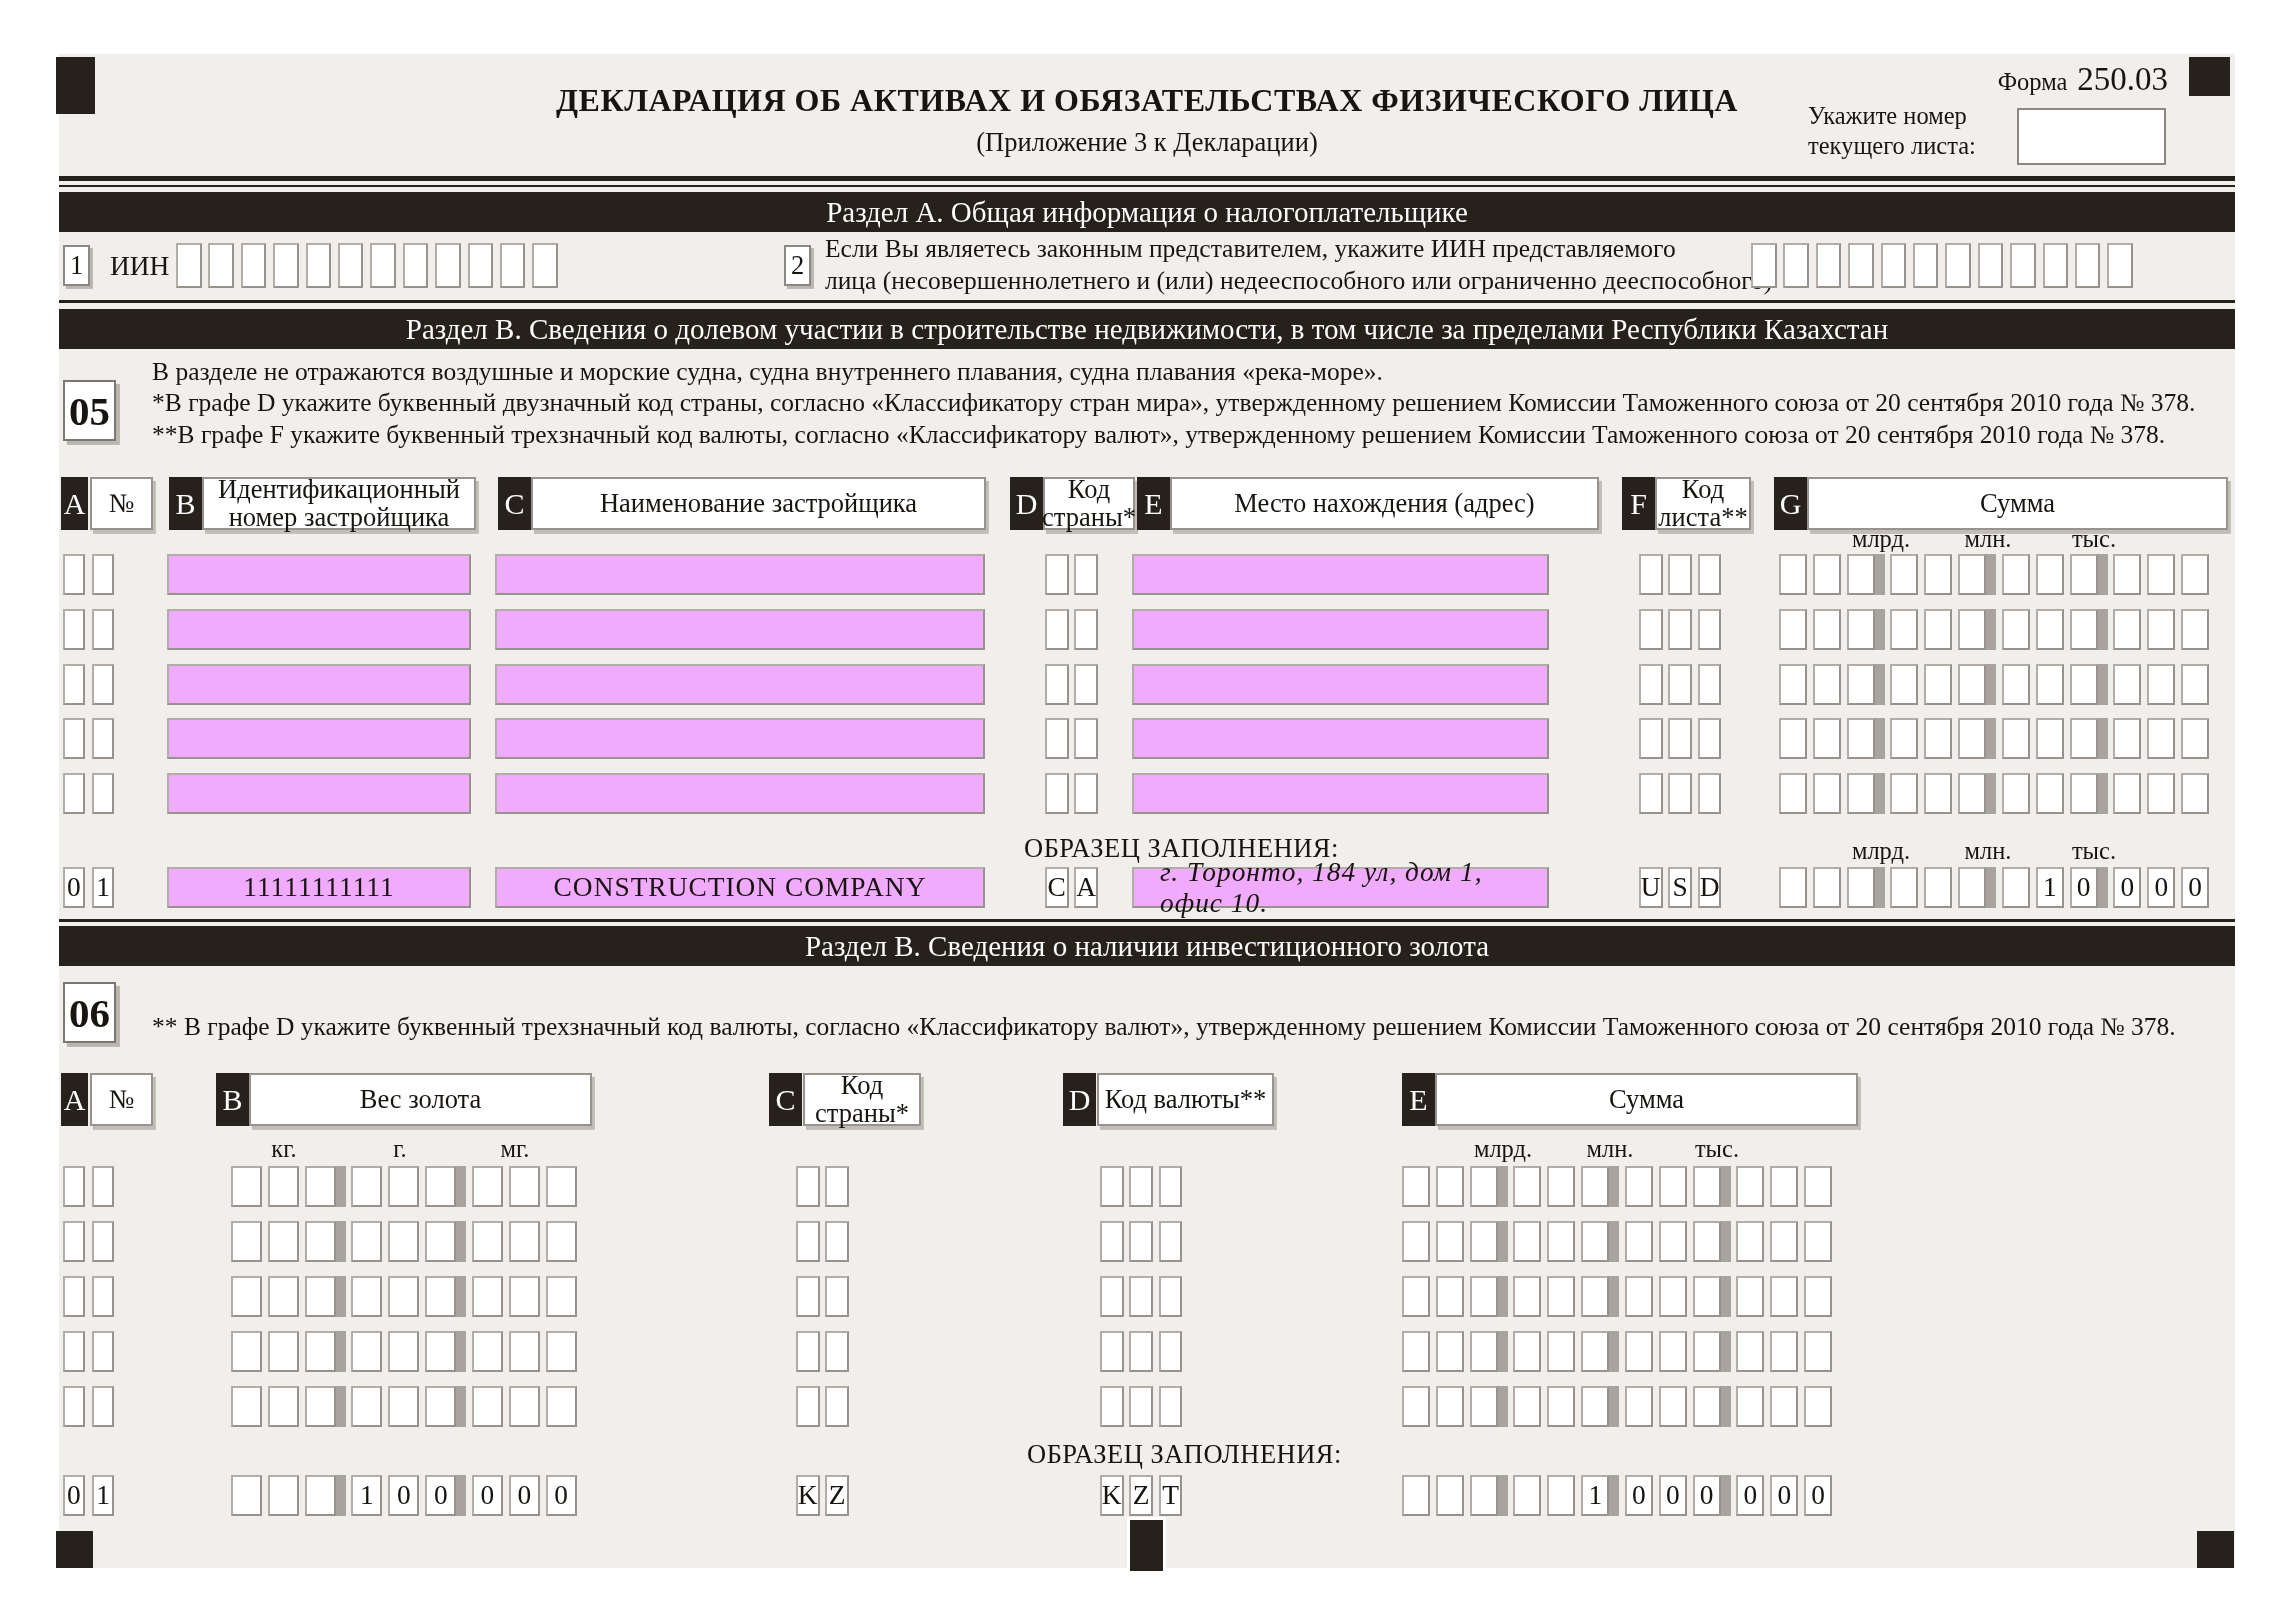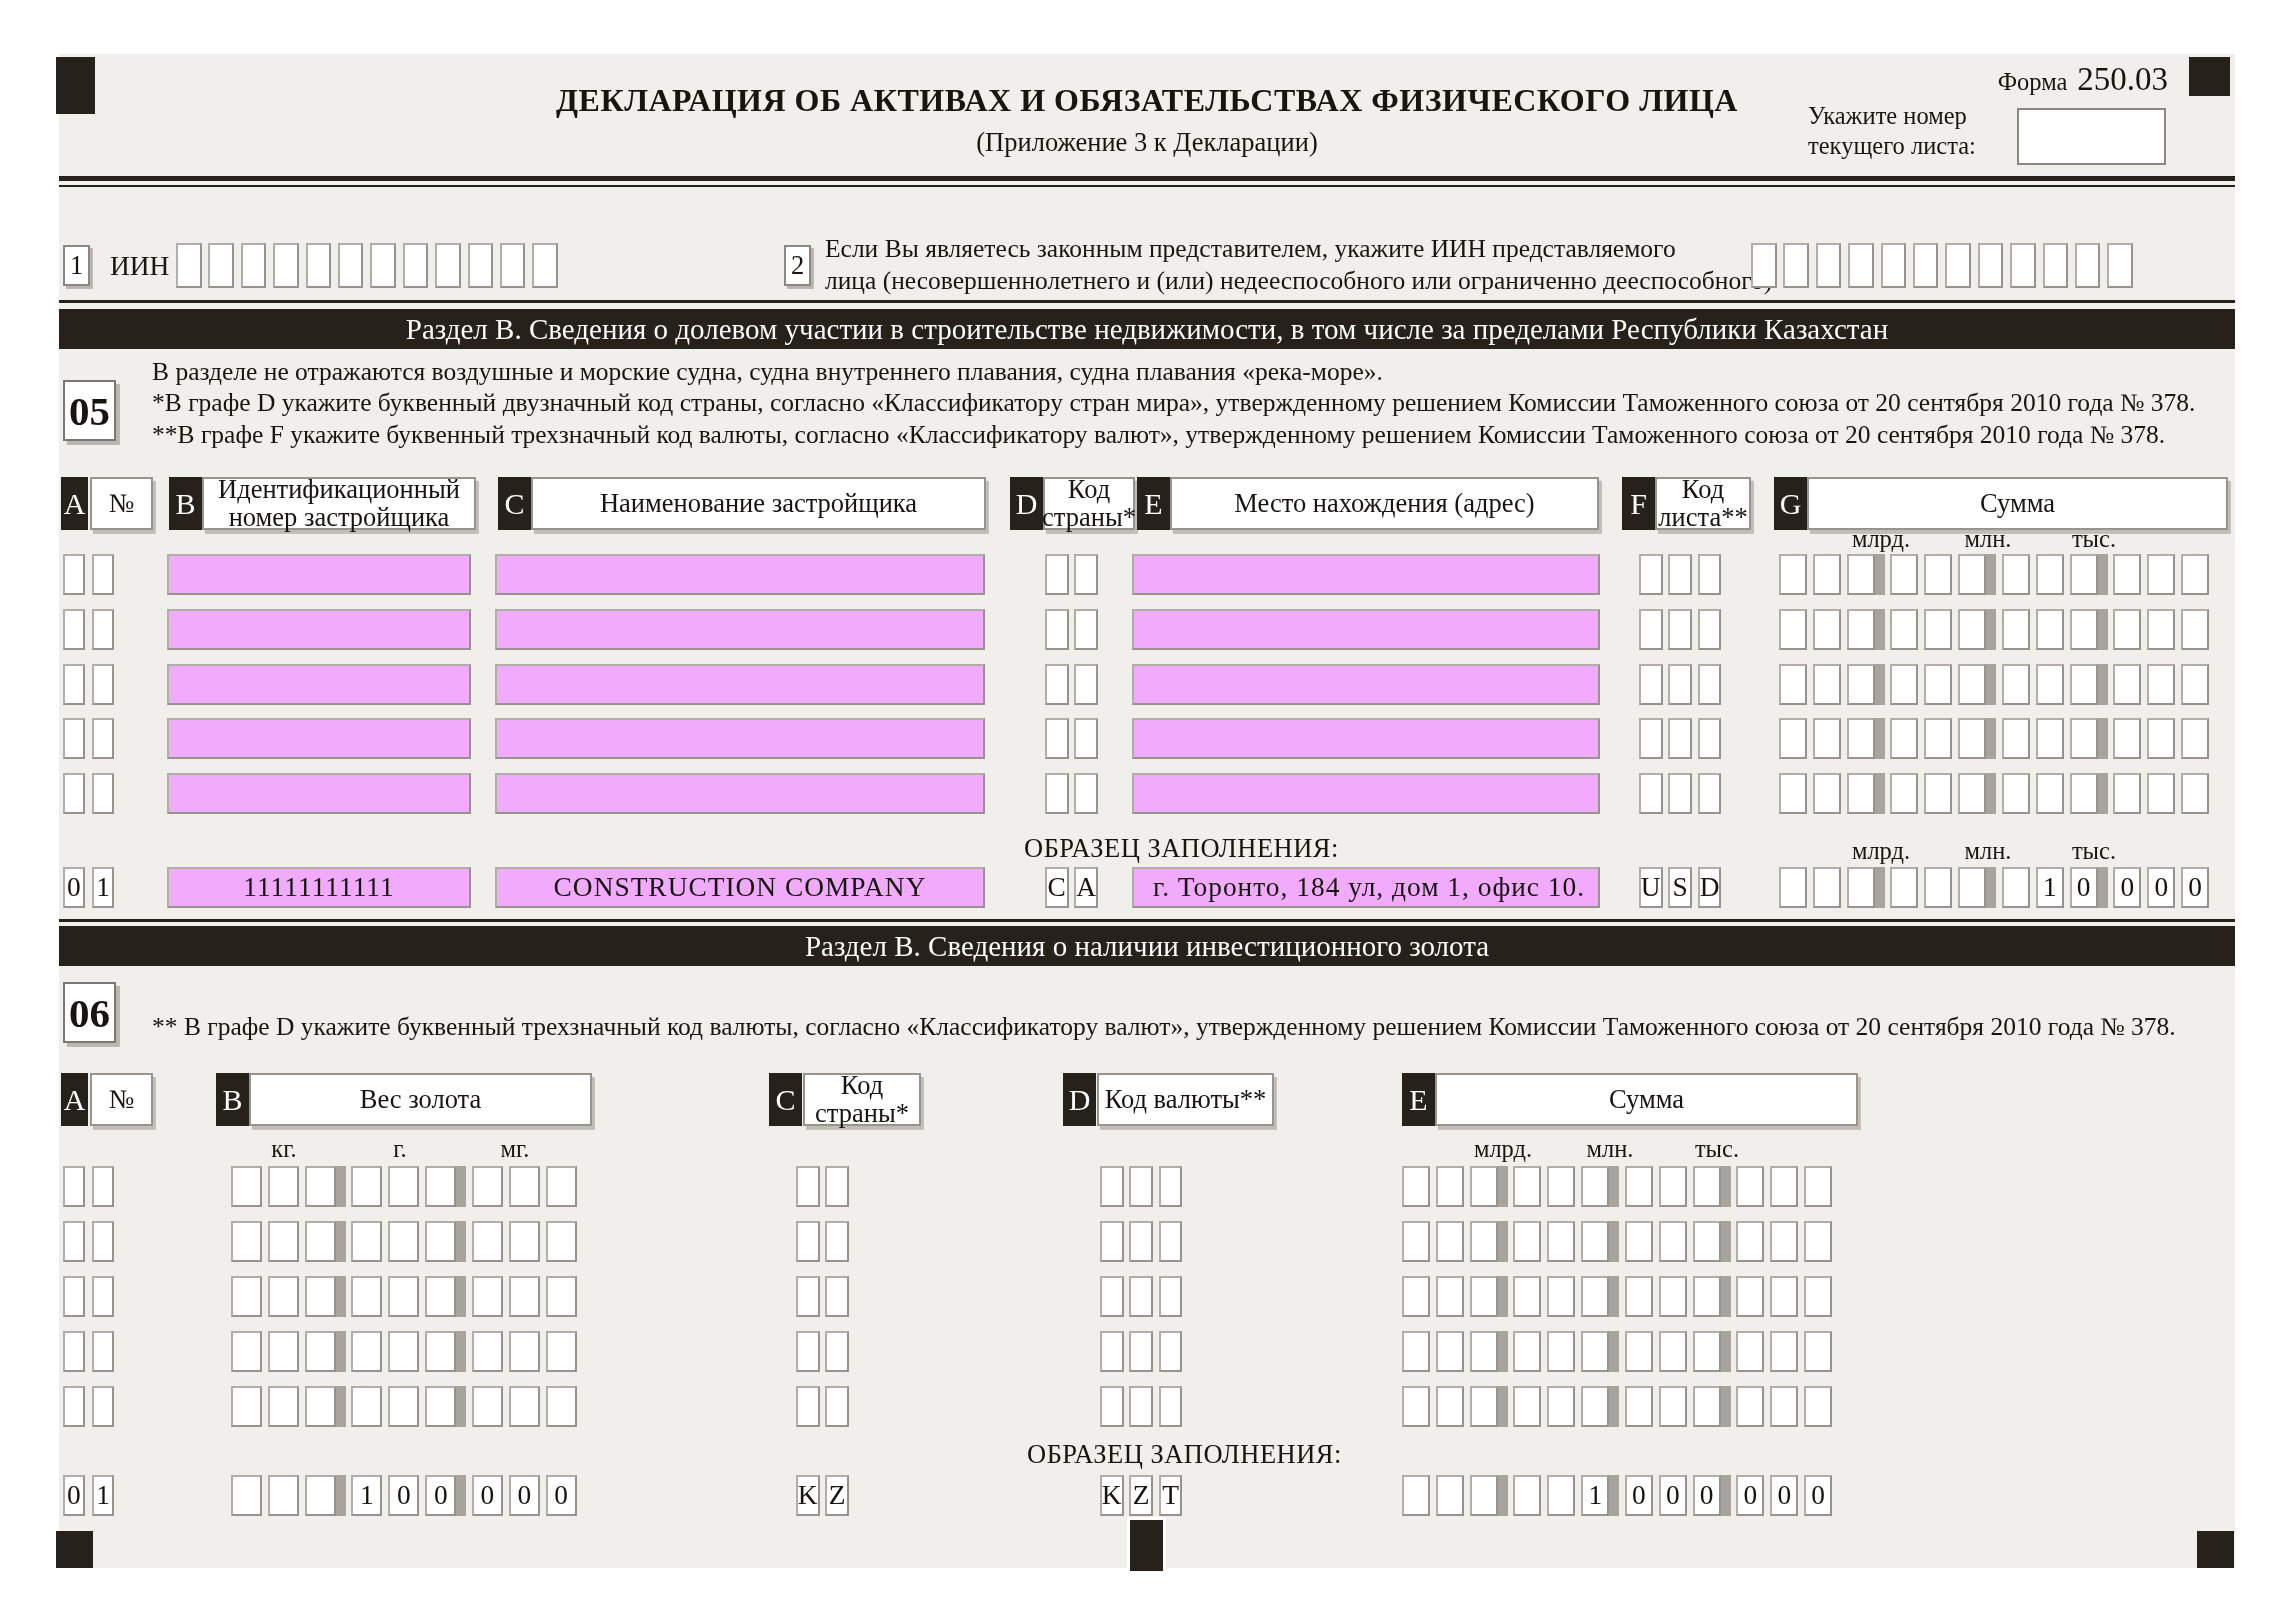--- a/index.html
+++ b/index.html
@@ -54,21 +54,21 @@
         box-shadow:2.9px 3.9px 0 #c1bcb6;display:flex;flex-direction:column;align-items:center;
         justify-content:center;font-size:26.5px;line-height:27.4px;text-align:center;}
 
   
   .row{position:absolute;left:0;width:2293px;height:41px;}
   .inputbox{position:absolute;top:0;height:41px;background:#f0abfc;border:2px solid #98928c;
             border-top-color:#b3ada7;border-left-color:#b3ada7;box-sizing:border-box;display:flex;
             align-items:center;justify-content:center;font-size:27.4px;letter-spacing:1px;}
   .ib05{left:167px;width:304px;}
   .ic05{left:495px;width:490px;}
-  .ie05{left:1132px;width:468px;justify-content:flex-start;padding-left:19px;}
+  .ie05{left:1132px;width:417px;justify-content:flex-start;padding-left:26px;font-style:italic;}
   .ca05{left:63px;}  .cd05{left:1045px;} .cf05{left:1639px;} .cg05{left:1779px;}
   .ca06{left:63px;}  .cb06{left:231px;}  .cc06{left:796px;}  .cd06{left:1100px;} .ce06{left:1402px;}
 
   .scl{position:absolute;width:88px;text-align:center;font-size:24.5px;}
   .samplbl{position:absolute;font-size:26.5px;letter-spacing:0.5px;}
 </style>
 </head>
 <body>
 
 <div class="page">
@@ -86,20 +86,21 @@
     <span>Форма</span><b>250.03</b>
   </div>
   <div class="sheetnote">
     <div>Укажите номер</div>
     <div>текущего листа:</div>
   </div>
   <div class="sheetbox"></div>
   <div class="rule" style="top:176px;height:4.9px;"></div>
   <div class="rule" style="top:185px;height:2px;"></div>
 
+  <div class="bar" style="top:192px;">Раздел А. Общая информация о налогоплательщике</div>
 
   <div class="fieldnum" style="left:63px;top:245px;">1</div>
   <div class="lbl" style="left:110px;top:251px;">ИИН</div>
   <div class="cells iin" style="left:176px;top:243px;">
       <div class="cell"></div>
       <div class="cell"></div>
       <div class="cell"></div>
       <div class="cell"></div>
       <div class="cell"></div>
       <div class="cell"></div>

